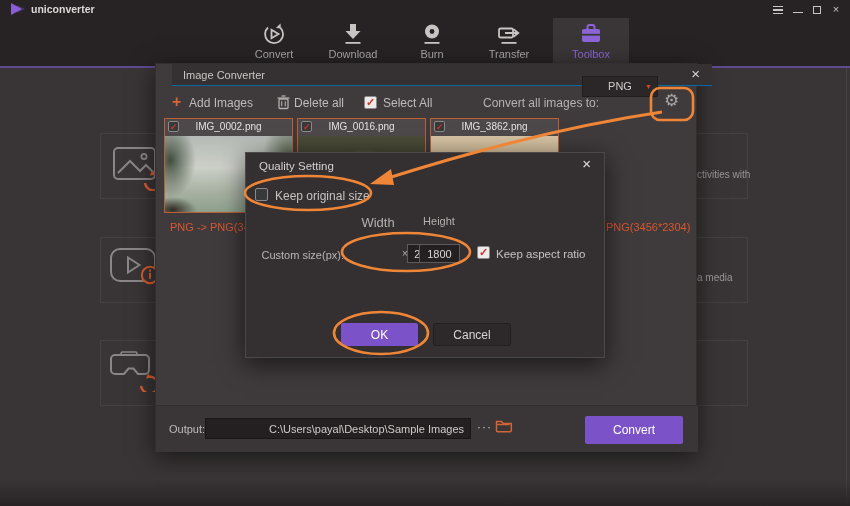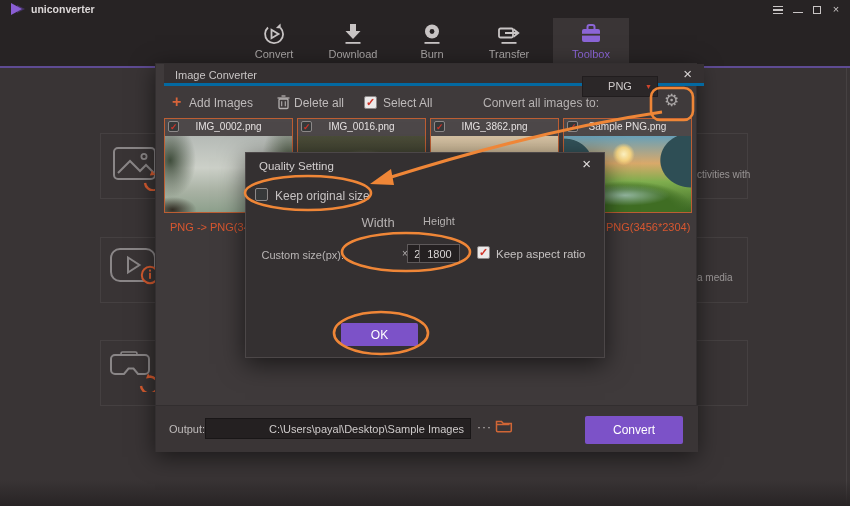--- a/index.html
+++ b/index.html
@@ -35,21 +35,21 @@
   
   .bgcard { position:absolute; border:1px solid #454041; z-index:1; }
   .ctext { position:absolute; font-size:10px; color:#9b9797; z-index:2; white-space:nowrap; }
   .bgicon { position:absolute; z-index:2; }
   .right-edge { position:absolute; left:846px; top:68px; width:1px; height:438px; background:#464142; z-index:2; }
   .bottom-shade { position:absolute; left:0; top:480px; width:850px; height:26px;
     background:linear-gradient(to bottom, rgba(40,36,37,0), #282425); z-index:2; }
   
   .converter { position:absolute; left:155px; top:63px; width:542px; height:389px;
     background:#3f3a3b; z-index:10; box-shadow:0 5px 22px rgba(0,0,0,.55); border:1px solid #332f30; }
-  .conv-header { position:absolute; left:8px; top:0; width:100%; height:22px; background:#353031; border-bottom:3px solid #0369a1; }
+  .conv-header { position:absolute; left:16px; top:0; width:100%; height:22px; background:#353031; border-bottom:1px solid #0369a1; }
   .conv-title { position:absolute; left:11px; top:5px; font-size:11px; color:#c9c5c5; }
   .conv-close { position:absolute; right:7px; top:1px; font-size:15px; color:#d8d4d4; cursor:pointer; padding:0 5px; }
   .tb-item { position:absolute; font-size:12px; color:#bfbbbb; cursor:pointer; }
   .tb-plus { left:16px; top:29px; color:#d8643a; font-size:16px; font-weight:bold; }
   .tb-add { left:33px; top:32px; }
   .tb-trash { left:121px; top:31px; }
   .tb-del { left:138px; top:32px; }
   .cb { position:relative; display:inline-block; width:13px; height:13px; border-radius:2px; cursor:pointer; }
   .cb .chk { position:absolute; left:1px; top:-1px; font-size:11px; font-weight:bold; color:#d0352a; }
   .cb-light { background:#eceaea; border:1px solid #8d8989; }
@@ -284,29 +284,20 @@
     </div>
     <div class="thumb th3">
       <div class="thumb-img t3"></div>
       <div class="thumb-head">
         <span class="cb cb-dark thumb-cb">
             <span class="chk">✓</span>
           </span>
         <span class="thumb-name">IMG_3862.png</span>
       </div>
     </div>
-    <div class="thumb th4">
-      <div class="thumb-img t4"></div>
-      <div class="thumb-head">
-        <span class="cb cb-dark thumb-cb">
-            <span class="chk">✓</span>
-          </span>
-        <span class="thumb-name">Sample PNG.png</span>
-      </div>
-    </div>
     <span class="caption cap1">PNG -&gt; PNG(3456</span>
     <span class="caption cap4">PNG(3456*2304)</span>
 
     
     <div class="outbar">
       <span class="out-label">Output:</span>
       <input class="out-input" type="text" value="C:\Users\payal\Desktop\Sample Images" style="">
       <span class="out-dots">···</span>
       <span class="out-folder">
         <svg width="19" height="15" viewBox="0 0 19 15">
@@ -327,20 +318,21 @@
     <span class="q-hlbl">Height</span>
     <span class="q-custom">Custom size(px):</span>
     <input class="size-input q-w" type="text" value="2700" style="">
     <span class="q-sep">×</span>
     <input class="size-input q-h" type="text" value="1800" style="">
     <span class="cb cb-light q-asp-cb">
         <span class="chk">✓</span>
       </span>
     <span class="q-asp-lbl">Keep aspect ratio</span>
     <button class="q-ok">OK</button>
+    <button class="q-cancel">Cancel</button>
   </div>
 
   <svg class="annot" viewBox="0 0 850 506">
     <rect x="651" y="88" width="42" height="32" rx="9" fill="none" stroke="#ef8637" stroke-width="2.6"></rect>
     <path d="M 662 112 Q 540 130 388 178" fill="none" stroke="#ef8637" stroke-width="3.2"></path>
     <path d="M 370 184 L 391 169 L 394 185 Z" fill="#ef8637"></path>
     <ellipse cx="308" cy="193" rx="63" ry="17" fill="none" stroke="#ef8637" stroke-width="2.6"></ellipse>
     <ellipse cx="406" cy="252" rx="64" ry="19" fill="none" stroke="#ef8637" stroke-width="2.6"></ellipse>
     <ellipse cx="381" cy="333" rx="47" ry="21" fill="none" stroke="#ef8637" stroke-width="2.6"></ellipse>
   </svg>

